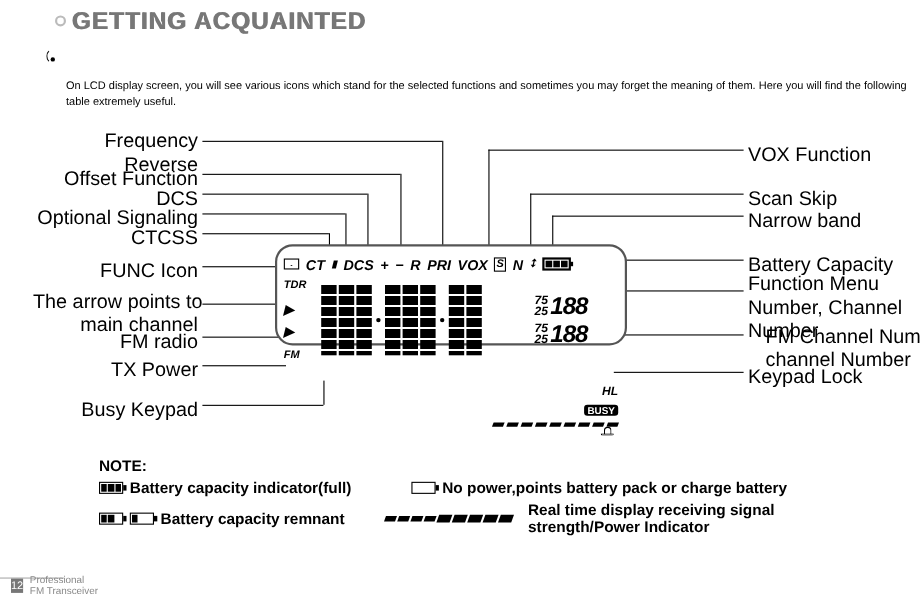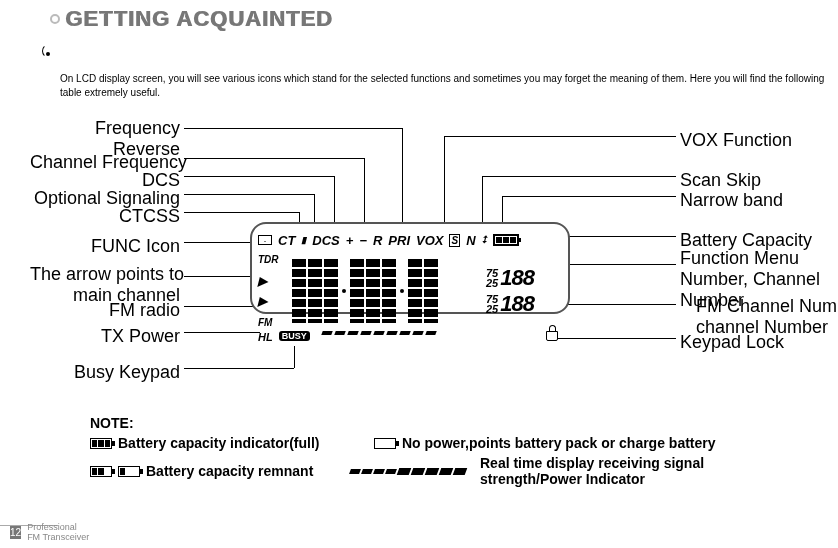--- a/index.html
+++ b/index.html
@@ -36,21 +36,21 @@
   .arrow { font-size:12px; line-height:10px; }
   .bars-area { flex:1; display:flex; align-items:center; gap:4px; }
   .digit-block { display:flex; gap:2px; }
   .digit-block .seg { width:14px; height:64px; background:repeating-linear-gradient(#000 0 8px, transparent 8px 10px); }
   .dot { width:4px; height:4px; background:#000; border-radius:50%; align-self:center;}
   .right-col { width:76px; display:flex; flex-direction:column; justify-content:center; gap:0; font-style:italic; font-weight:bold; }
   .right-col .stack { display:flex; align-items:center; }
   .right-col .small { font-size:11px; line-height:10px; }
   .right-col .big { font-size:22px; margin-left:2px; letter-spacing:-1px;}
 
-  .row-bot { display:flex; align-items:flex-start; gap:6px; font-size:11px; font-weight:bold; font-style:italic; height:18px; margin-top:1px;}
+  .row-bot { display:flex; align-items:flex-end; gap:6px; font-size:11px; font-weight:bold; font-style:italic; height:18px; margin-top:20px;flex-direction:column;}
   .busy-tag { background:#000; color:#fff; padding:0 3px; border-radius:3px; font-size:9px; font-style:normal;}
   .sigbar { display:flex; gap:3px; margin-left:6px; align-items:center;}
   .sigbar span{ width:10px; height:4px; background:#000; transform:skewX(-20deg);}
   .lock { margin-left:auto; width:12px; height:10px; border:1.5px solid #000; border-radius:0 0 2px 2px; position:relative; margin-right:4px;}
   .lock::before{ content:''; position:absolute; top:-7px; left:2px; width:5px; height:6px; border:1.5px solid #000; border-bottom:none; border-radius:5px 5px 0 0;}
 
   .label { position:absolute; font-size:18px; white-space:pre; text-align:left; }
   .label.right-align { text-align:right; }
   .line { position:absolute; background:#000; height:1px; }
   .vline { position:absolute; background:#000; width:1px; }
@@ -82,21 +82,21 @@
 <div class="section">
   <span class="wifi"></span>
 </div>
 
 <div class="intro">On LCD display screen, you will see various icons which stand for the selected functions and sometimes you may forget the meaning of them. Here you will find the following table extremely useful.</div>
 
 <div class="canvas">
 
   <div class="label right-align" style="left:30px; top:2px; width:150px;">Frequency
 Reverse</div>
-  <div class="label right-align" style="left:30px; top:36px; width:150px;">Channel Frequency</div>
+  <div class="label right-align" style="left:30px; top:36px; width:150px;">Offset Function</div>
   <div class="label right-align" style="left:30px; top:54px; width:150px;">DCS</div>
   <div class="label right-align" style="left:30px; top:72px; width:150px;">Optional Signaling</div>
   <div class="label right-align" style="left:30px; top:90px; width:150px;">CTCSS</div>
   <div class="label right-align" style="left:30px; top:120px; width:150px;">FUNC Icon</div>
   <div class="label right-align" style="left:30px; top:148px; width:150px;">The arrow points to
 main channel</div>
   <div class="label right-align" style="left:30px; top:184px; width:150px;">FM radio</div>
   <div class="label right-align" style="left:30px; top:210px; width:150px;">TX Power</div>
   <div class="label right-align" style="left:30px; top:246px; width:150px;">Busy Keypad</div>
 

